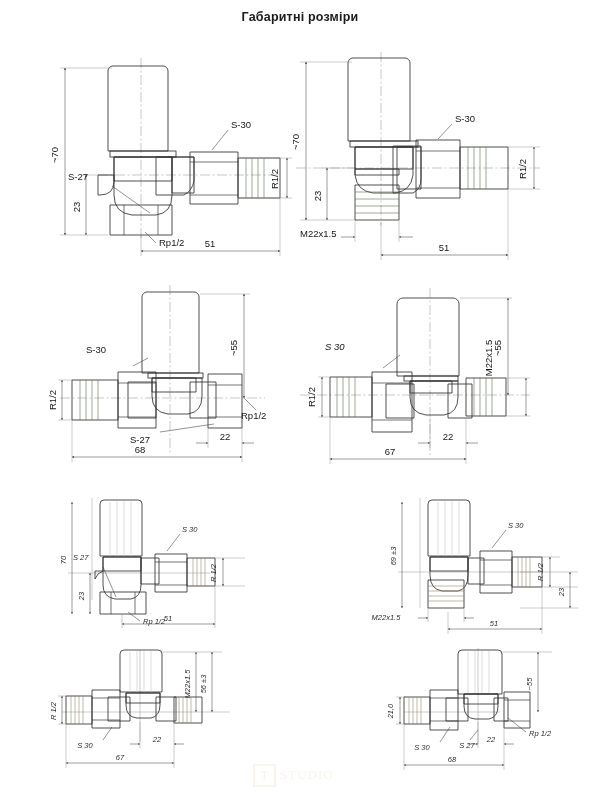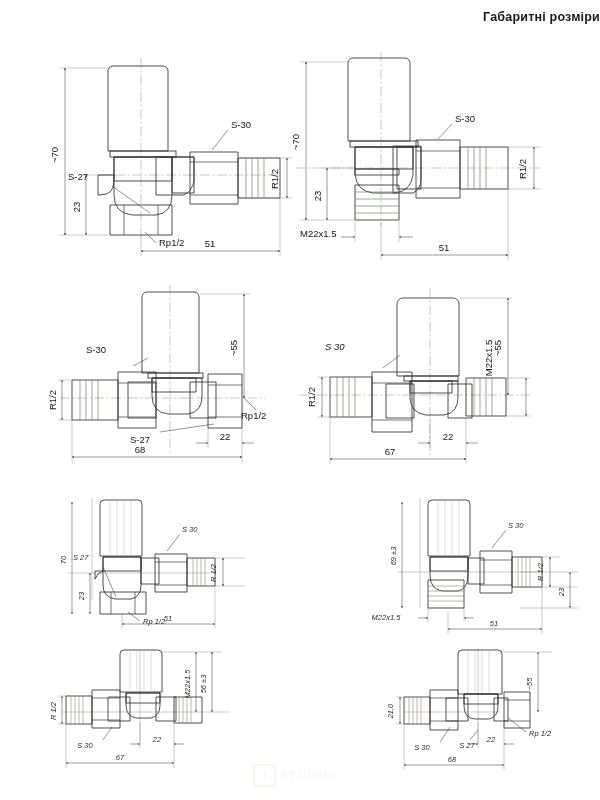--- a/index.html
+++ b/index.html
@@ -1,21 +1,21 @@
 <!DOCTYPE html>
 <html><head>
 <meta charset="utf-8">
 <style>
   html,body{margin:0;padding:0;background:#ffffff;}
   body{width:600px;height:800px;position:relative;overflow:hidden;
        font-family:"Liberation Sans",sans-serif;color:#1a1a1a;}
 
   #sheet{position:absolute;left:0;top:0;width:600px;height:800px;}
 
-  .title{position:absolute;left:0;top:10px;width:600px;text-align:right;
+  .title{position:absolute;left:0;top:10px;width:600px;text-align:center;
          font-size:12.5px;font-weight:bold;letter-spacing:.2px;}
 
   svg.dwg{position:absolute;left:0;top:0;width:600px;height:800px;
           overflow:visible;pointer-events:none;}
 
   
   .wm{position:absolute;left:253px;top:762px;width:100px;height:26px;
       display:flex;align-items:center;gap:4px;opacity:.5;}
   .wm .bx{width:19px;height:19px;border:2px solid #f3ecd9;
           display:flex;align-items:center;justify-content:center;

